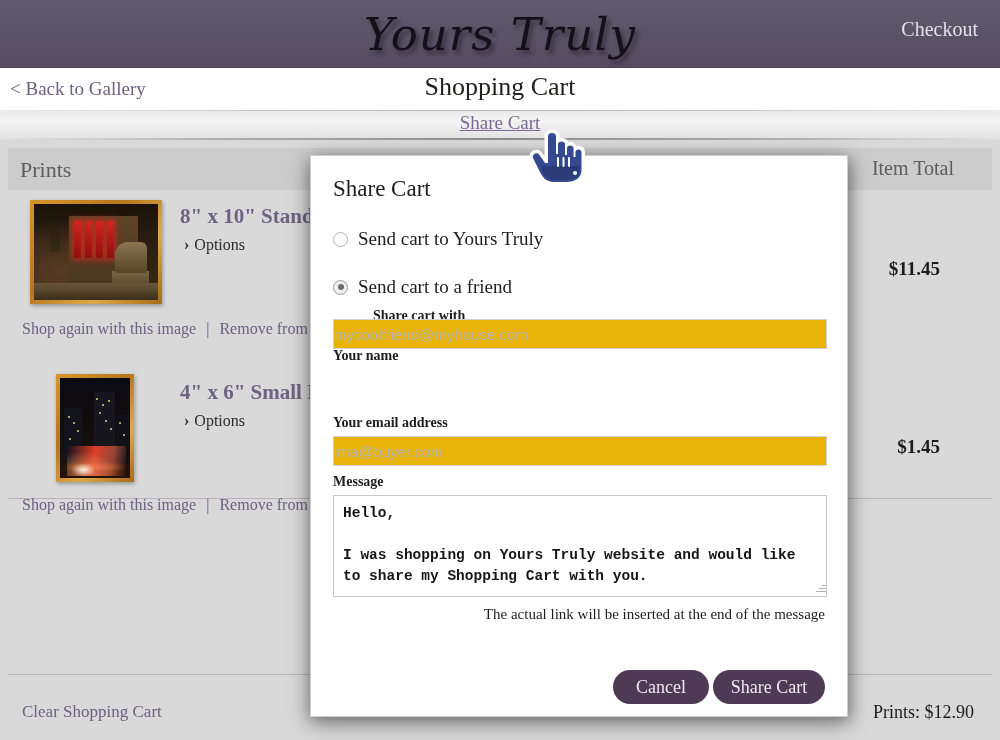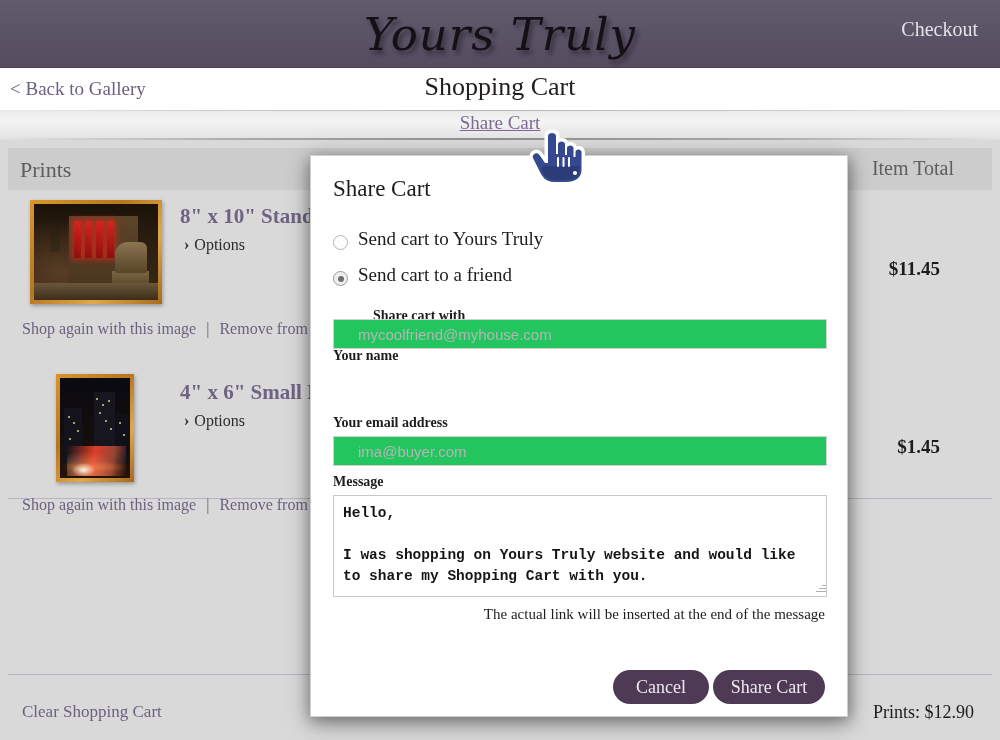--- a/index.html
+++ b/index.html
@@ -187,42 +187,42 @@
     position:absolute; left:310px; top:158px; width:540px; height:562px;
     background: rgba(0,0,0,0.28); filter: blur(7px);
   }
   .modal {
     position:absolute; left:310px; top:155px; width:538px; height:562px;
     background:#ffffff; border:1px solid #cfcfcf;
     box-shadow: 0 6px 22px rgba(0,0,0,0.35);
   }
   .modal-title { position:absolute; left:22px; top:20px; font-size:23px; color:#1d1d1d; }
 
-  .radio-row { position:absolute; left:22px; display:flex; align-items:flex-end; cursor:pointer; }
-  .rr1 { top:72px; } .rr2 { top:108px; }
+  .radio-row { position:absolute; left:22px; display:flex; align-items:center; cursor:pointer; }
+  .rr1 { top:72px; } .rr2 { top:120px; }
   .radio {
     width:15px; height:15px; border-radius:50%;
     border:1px solid #b6b6b6; background:#fdfdfd; margin-right:10px;
     display:flex; align-items:center; justify-content:center; flex:none;
   }
   .radio.checked { border-color:#9a9a9a; background:#efefef; }
   .radio.checked::after {
     content:""; width:6px; height:6px; border-radius:50%; background:#6d6d6d;
   }
   .radio-label { font-size:19px; color:#1d1d1d; }
 
   .field-label {
     position:absolute; left:22px; font-size:14px; font-weight:bold; color:#1d1d1d;
     font-family:"Liberation Serif", serif;
   }
   .text-input {
     position:absolute; left:22px; width:494px; height:30px;
-    border:1px solid #d2d2d2; background:#22c55e;
+    border:1px solid #d2d2d2; background:#eab308;
     font-family:"Liberation Sans", sans-serif; font-size:15px; color:#222;
-    padding:0 24px; outline:none;
+    padding:0 0; outline:none;
   }
   .text-input::placeholder { color:#b5b5b5; }
 
   .l1 { top:152px;margin-left:40px; } .i1 { top:163px; }
   .l2 { top:192px; } .i2 { top:221px; }
   .l3 { top:259px; } .i3 { top:280px; }
   .l4 { top:318px; }
 
   .msg-area {
     position:absolute; left:22px; top:339px; width:494px; height:102px;

